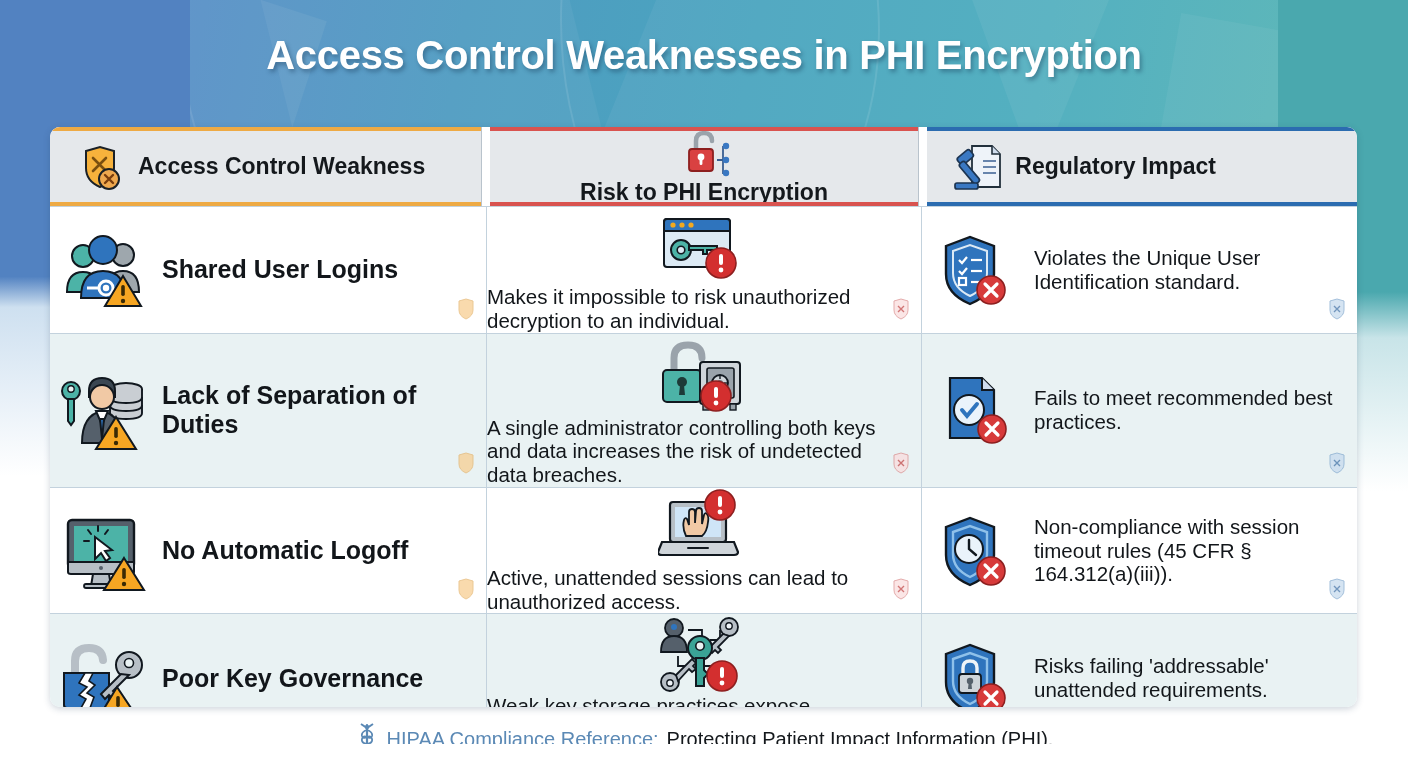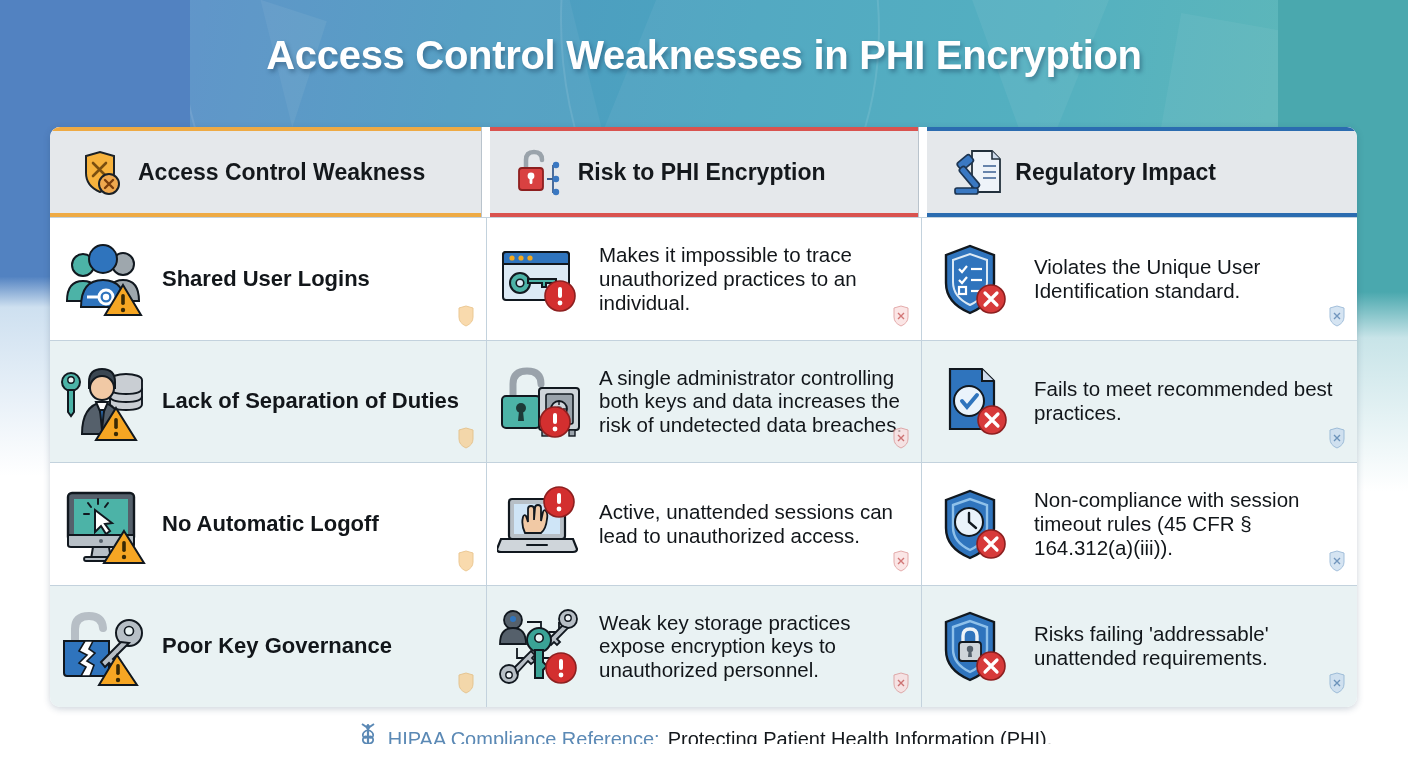--- a/index.html
+++ b/index.html
@@ -115,28 +115,28 @@
     display: flex; align-items: center;
     border-right: 1px solid #c3d2dd;
     overflow: hidden;
   }
   .td:last-child { border-right: none; }
 
   .td-icon { width: 112px; flex-shrink: 0;
              display: flex; justify-content: center; align-items: center; }
   .td-text { font-size: 20.5px; line-height: 1.16; color: #12161a;
              padding-right: 16px; }
-  .c1 .td-text { font-size: 22px; font-weight: bold; }
+  .c1 .td-text { font-size: 25px; font-weight: bold; }
 
   .watermark { position: absolute; right: 11px; bottom: 9px;
                opacity: 0.72; }
 
   
   .col1 { width: 437px; }
-  .col2 { width: 435px; }
+  .col2 { width: 435px; flex-direction: column; }
   .col3 { width: 435px; }
 
   
   .footer {
     position: absolute; left: 0; top: 722px; width: 1408px;
     display: flex; align-items: center; justify-content: center;
     gap: 8px;
     font-size: 20px;
     text-align: center;
   }
@@ -260,21 +260,21 @@
             <g fill="#4cb3a7" stroke="#11181f" stroke-width="2">
               <circle cx="22" cy="43" r="10"></circle>
               <path d="M30 39 H58 L58 47 L54 47 L54 43 L48 43 L48 47 L44 47 L44 43 L30 43 Z"></path>
             </g>
             <circle cx="22" cy="43" r="3.8" fill="#dceaf5" stroke="#11181f" stroke-width="1.6"></circle>
             <circle cx="62" cy="56" r="15" fill="#d32f2f" stroke="#8d1f1f" stroke-width="1.6"></circle>
             <rect x="60" y="47" width="4" height="11" rx="2" fill="#ffffff"></rect>
             <circle cx="62" cy="63" r="2.4" fill="#ffffff"></circle>
           </svg>
         </div>
-        <div class="td-text">Makes it impossible to trace unauthorized practices to an individual.</div>
+        <div class="td-text">Makes it impossible to risk unauthorized decryption to an individual.</div>
         <div class="watermark">
           <svg width="18" height="22" viewBox="0 0 18 22">
             <path d="M2 3 L9 1 L16 3 L16 12 Q16 18 9 21 Q2 18 2 12 Z" fill="#fadddd" stroke="#d98a8a" stroke-width="1"></path>
             <path d="M6 8 L12 14 M12 8 L6 14" stroke="#c14242" stroke-width="1.4"></path>
           </svg>
         </div>
       </div>
 
       <div class="td c3 col3">
         <div class="td-icon">
@@ -569,16 +569,16 @@
     <span>
       <svg width="24" height="30" viewBox="0 0 24 30">
         <path d="M12 3 V28" stroke="#5b89b5" stroke-width="2.2" stroke-linecap="round"></path>
         <path d="M6 2 Q12 6 12 6 Q12 6 18 2" fill="none" stroke="#5b89b5" stroke-width="2"></path>
         <path d="M12 8 Q6 10 7 14 Q8 17 12 15 Q16 13 17 17 Q18 21 12 22" fill="none" stroke="#5b89b5" stroke-width="1.8"></path>
         <path d="M12 8 Q18 10 17 14 Q16 17 12 15 Q8 13 7 17 Q6 21 12 22" fill="none" stroke="#5b89b5" stroke-width="1.8"></path>
         <circle cx="12" cy="5" r="2.2" fill="#5b89b5"></circle>
       </svg>
     </span>
     <span class="footer-strong">HIPAA Compliance Reference:</span>
-    <span class="footer-rest">Protecting Patient Health Information (PHI).</span>
+    <span class="footer-rest">Protecting Patient Impact Information (PHI).</span>
   </div>
 
 </div>
 
 </body></html>

